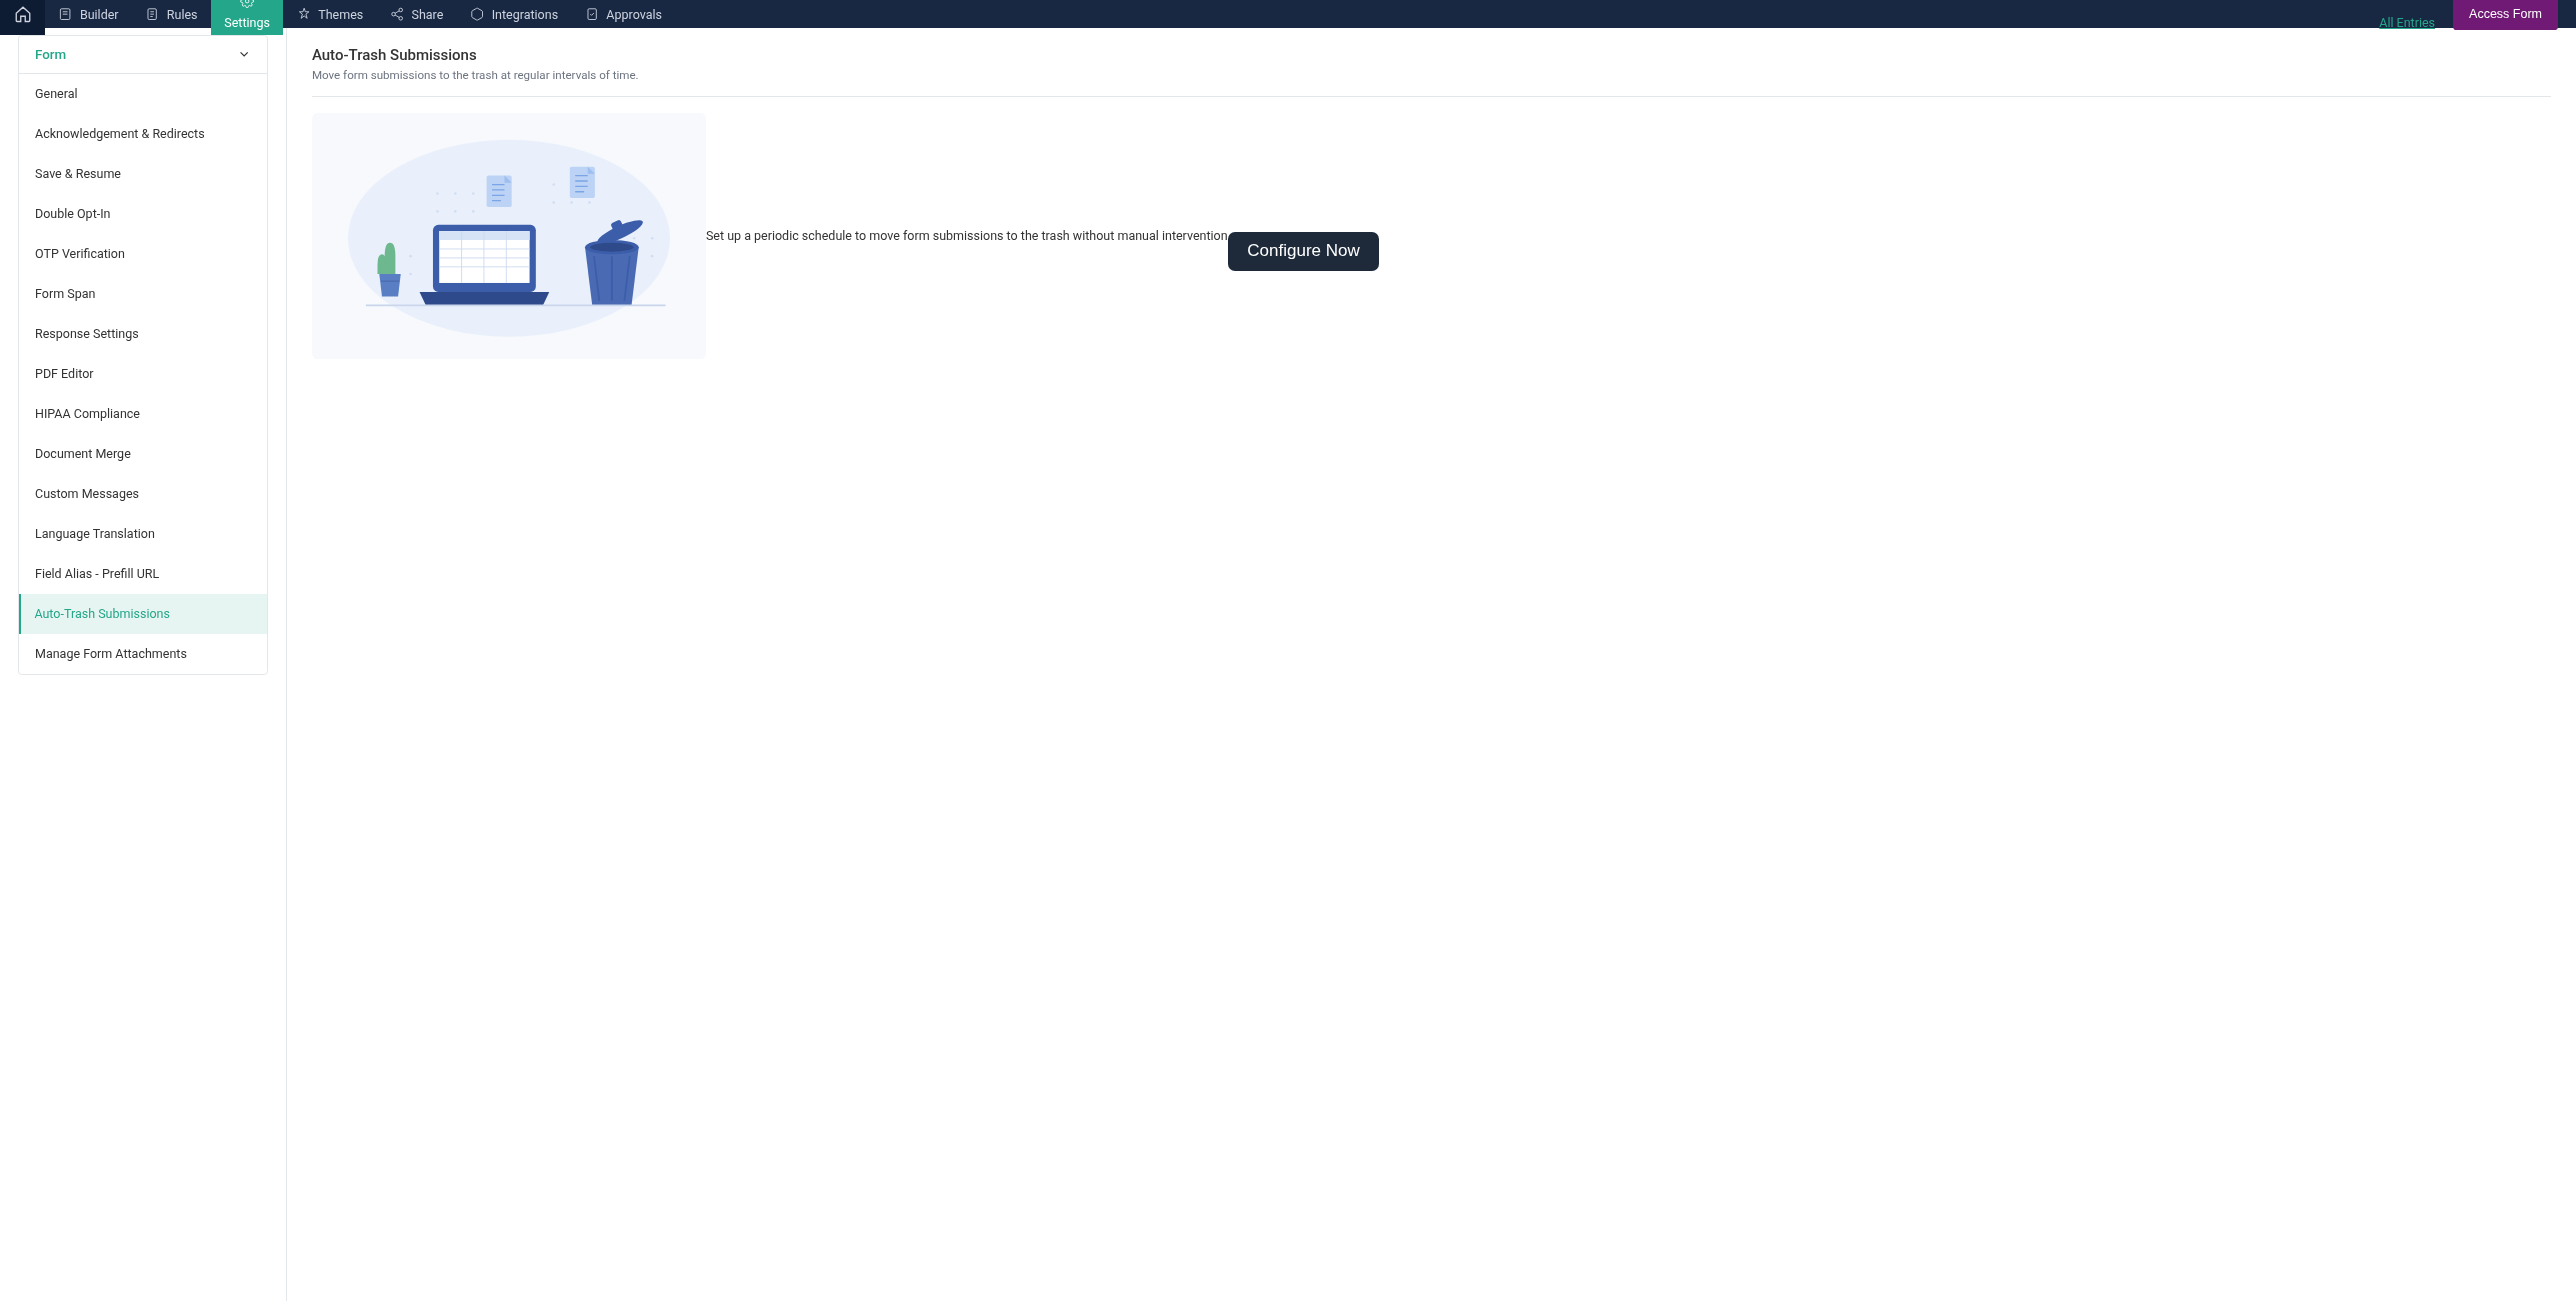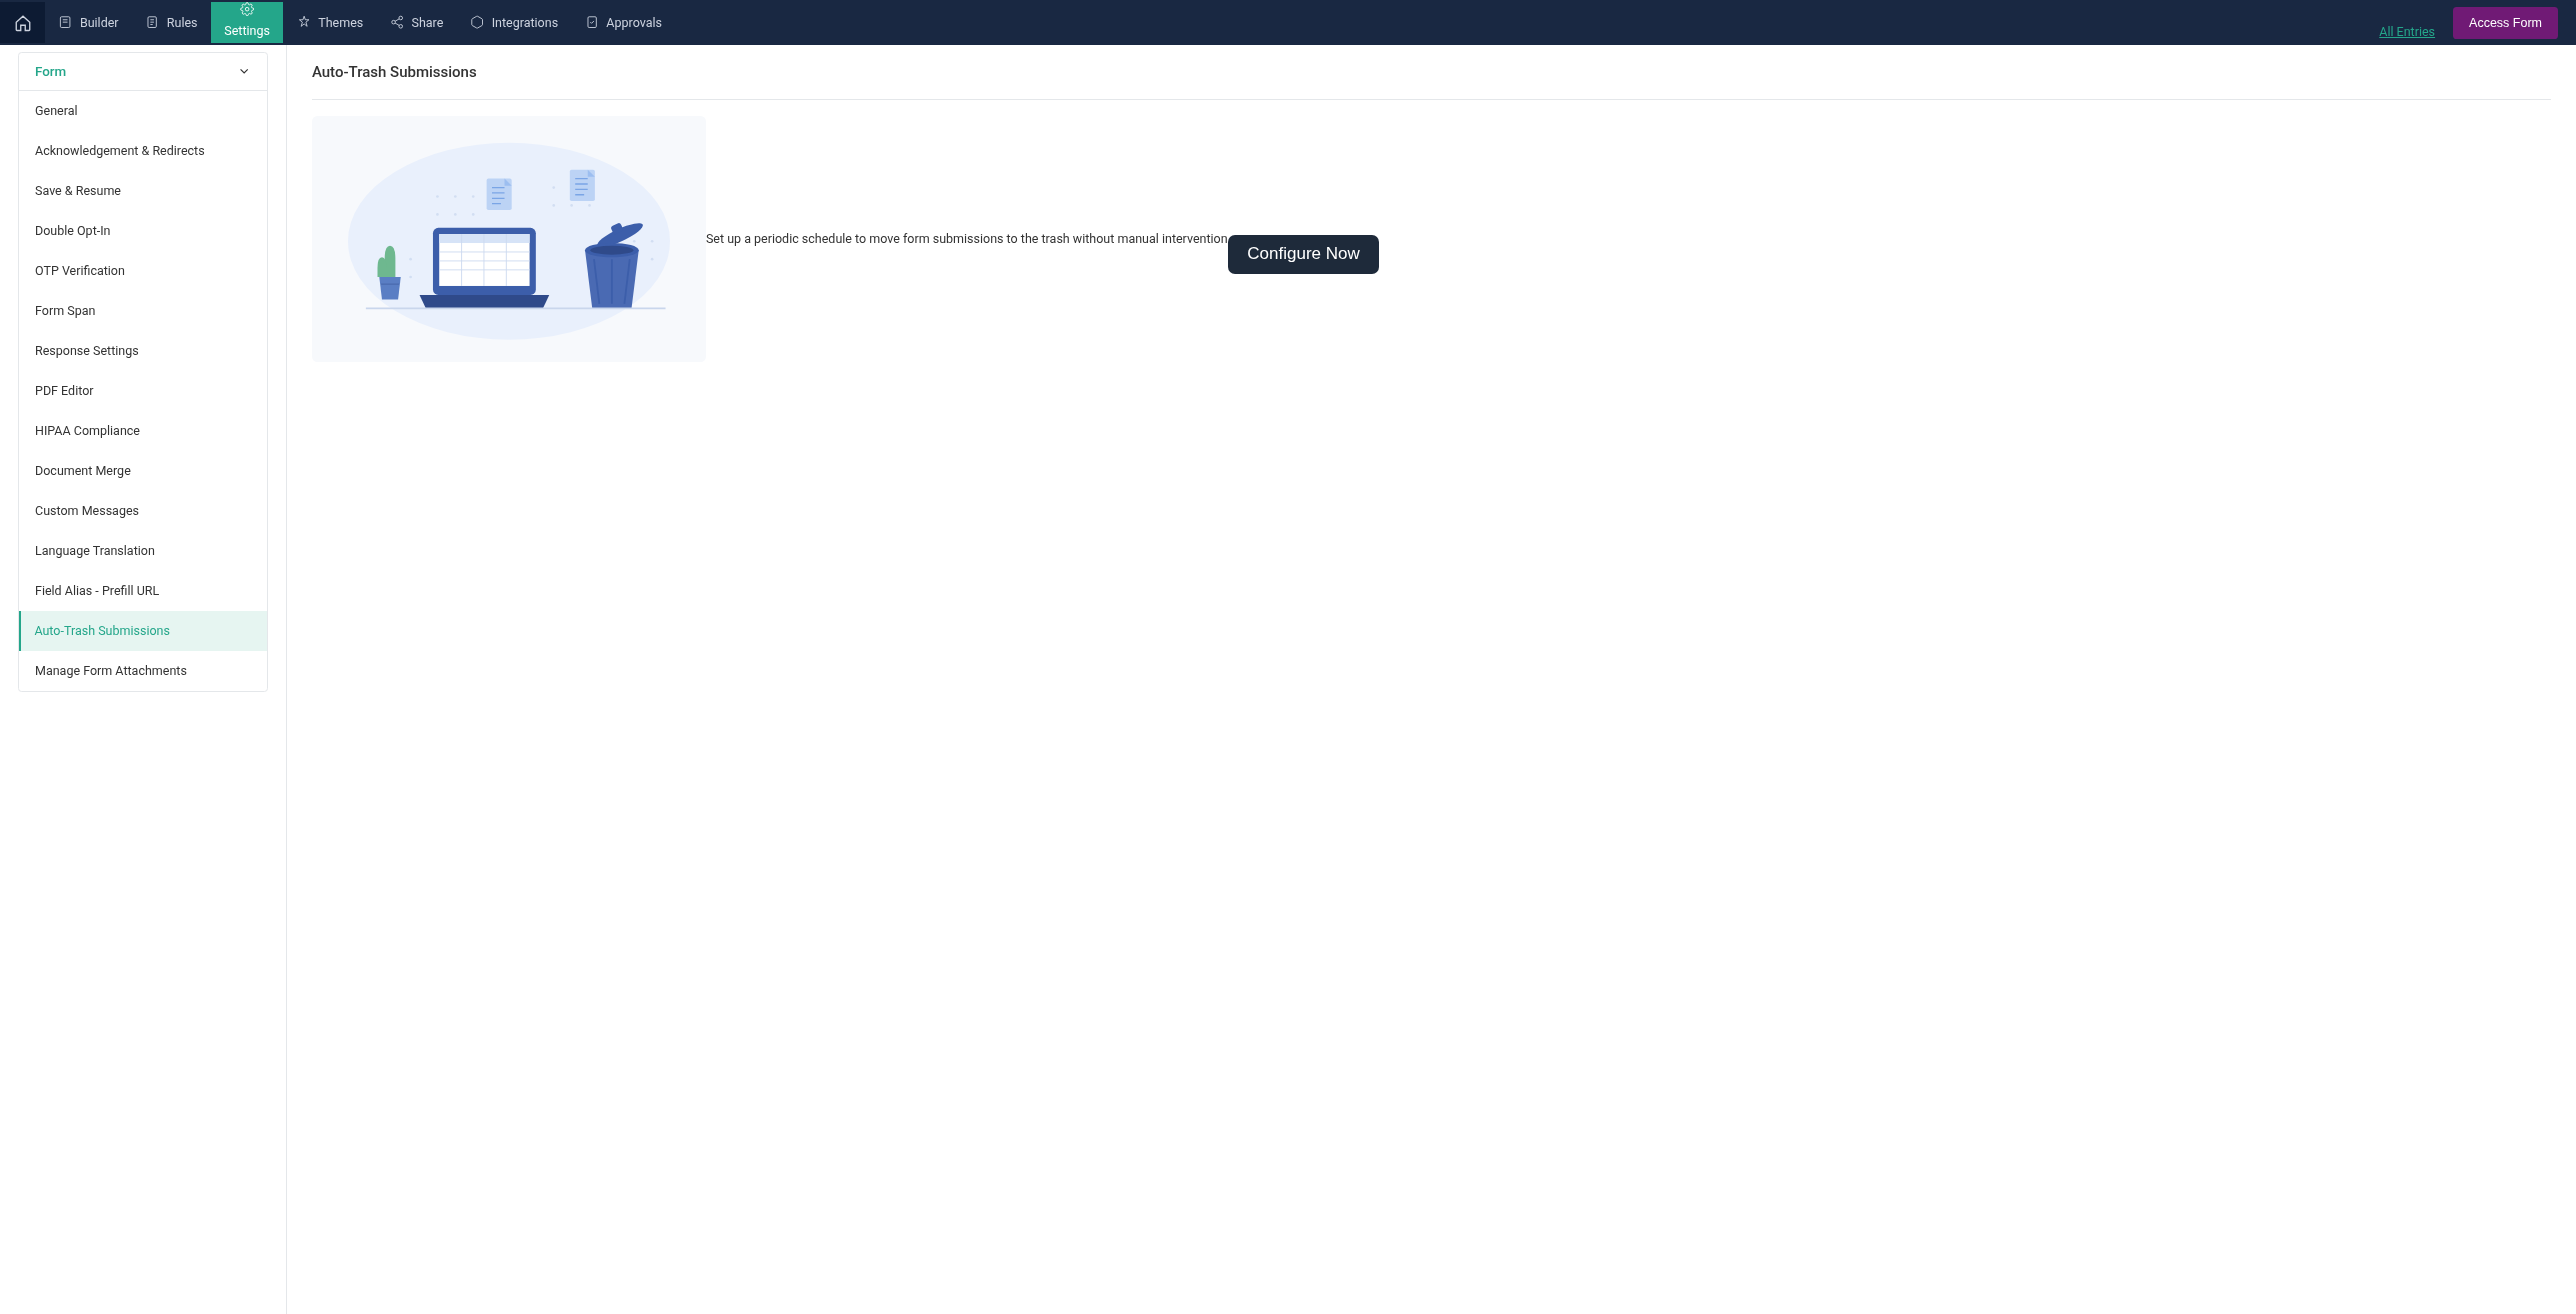--- a/index.html
+++ b/index.html
@@ -8,21 +8,21 @@
       box-sizing: border-box;
     }
     body {
       font-family: -apple-system, BlinkMacSystemFont, "Segoe UI", Roboto, Helvetica, Arial, sans-serif;
       background: #ffffff;
       color: #333;
       font-size: 12.5px;
     }
     .top-nav {
       background: #192842;
-      height: 45px;
+      height: 28px;
       display: flex;
       align-items: center;
       justify-content: space-between;
     }
     .nav-left {
       display: flex;
       align-items: center;
       height: 100%;
     }
     .home-btn {
@@ -272,20 +272,21 @@
         <li>Manage Form Attachments</li>
       </ul>
     </div>
   </div>
 
   <div class="divider-vert"></div>
 
   <div class="content">
     <div class="content-header">
       <div class="content-title">Auto-Trash Submissions</div>
+      <div class="content-subtitle">Move form submissions to the trash at regular intervals of time.</div>
     </div>
 
     <div class="empty-state">
       <div class="illus-box">
         <svg width="394" height="246" viewBox="0 0 440 275">
 
           <ellipse cx="220" cy="140" rx="180" ry="110" fill="#e9f0fc"></ellipse>
 
           <g fill="#d2def2">
             <circle cx="140" cy="90" r="1.5"></circle>

